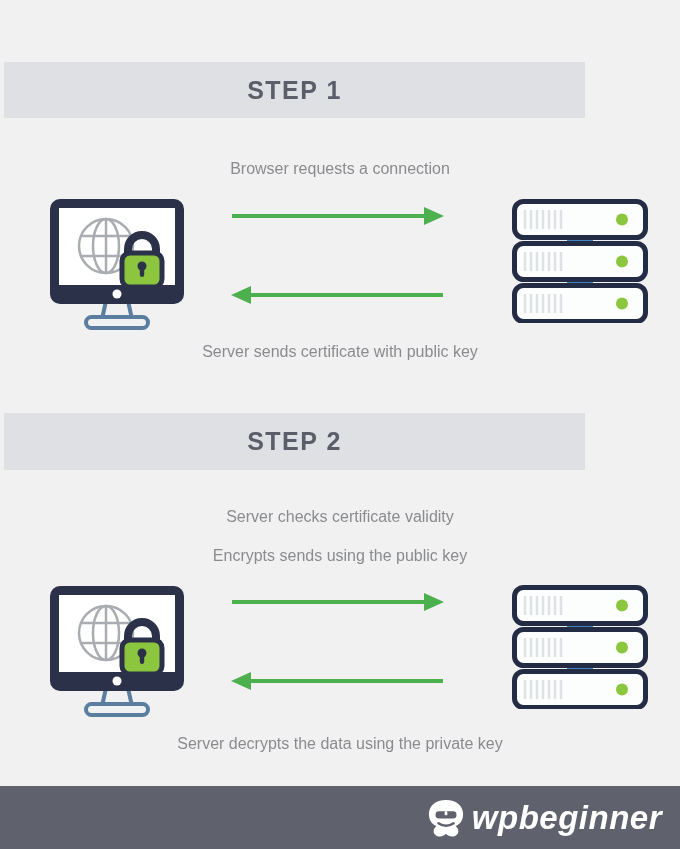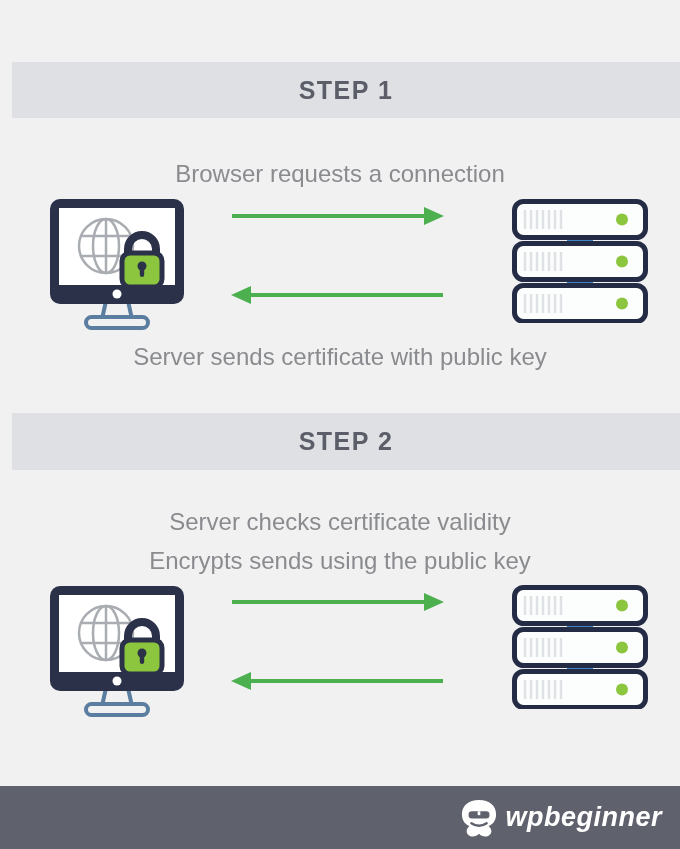--- a/index.html
+++ b/index.html
@@ -27,32 +27,32 @@
   .topbar{
     position:absolute;left:0;top:0;width:680px;height:62px;
     background:var(--header_bg);
     display:flex;align-items:center;justify-content:center;
   }
   .topbar h1{
     margin:0;color:var(--white);font-size:34px;font-weight:bold;
     letter-spacing:2.5px;
   }
   .band{
-    position:absolute;left:12px;width:668px;height:56px;
+    position:absolute;left:4px;width:581px;height:56px;
     background:var(--band_bg);
     display:flex;align-items:center;justify-content:center;
   }
   .band .step-label{
     color:var(--step_text);font-size:25px;font-weight:bold;letter-spacing:1.5px;
   }
   .band1{top:62px;}
   .band2{top:413px;height:57px;}
   .caption{
     position:absolute;left:0;width:680px;margin:0;
-    text-align:center;color:var(--caption_gray);font-size:24px;
+    text-align:center;color:var(--caption_gray);font-size:16px;
   }
   .cap-s1-top{top:160px;}
   .cap-s1-bottom{top:343px;}
   .cap-s2-top1{top:508px;}
   .cap-s2-top2{top:547px;}
   .cap-s2-bottom{top:735px;}
   .computer{position:absolute;left:46px;width:142px;height:140px;}
   .computer1{top:197px;}
   .computer2{top:584px;}
   .server{position:absolute;left:512px;width:136px;height:124px;}
@@ -62,21 +62,21 @@
   .arrows1{top:205px;}
   .arrows2{top:591px;}
   .footer{
     position:absolute;left:0;top:786px;width:680px;height:63px;
     background:var(--header_bg);
     display:flex;align-items:center;justify-content:flex-end;
     padding-right:18px;box-sizing:border-box;
   }
   .brand{display:flex;align-items:center;gap:7px;}
   .brand-text{
-    color:var(--white);font-size:27px;font-weight:bold;font-style:italic;
+    color:var(--white);font-size:33px;font-weight:bold;font-style:italic;
     letter-spacing:0.5px;
   }
 </style>
 </head>
 <body>
 
 <div class="page">
 
 
   <div class="band band1">
@@ -243,20 +243,21 @@
           <line x1="25" y1="95" x2="25" y2="114"></line>
           <line x1="31" y1="95" x2="31" y2="114"></line>
           <line x1="37" y1="95" x2="37" y2="114"></line>
           <line x1="43" y1="95" x2="43" y2="114"></line>
           <line x1="49" y1="95" x2="49" y2="114"></line>
       </g>
       <circle cx="110" cy="104.5" r="6" fill="#8cc63e"></circle>
     </g>
   </svg>
 
+  <p class="caption cap-s2-bottom">Server decrypts the data using the private key</p>
 
   <footer class="footer">
     <div class="brand">
       <svg width="38" height="38" viewBox="0 0 40 40">
         <path d="M20,1 C31,1 38,7 38,16 C38,23 34,27 30,28.5 C32,30 33,32 33,34 C33,37.5 30,39.5 26.5,39.5 C24,39.5 21.8,38.4 20,36.6 C18.2,38.4 16,39.5 13.5,39.5 C10,39.5 7,37.5 7,34 C7,32 8,30 10,28.5 C6,27 2,23 2,16 C2,7 9,1 20,1 Z" fill="#ffffff"></path>
         <rect x="9" y="13" width="22" height="7.5" rx="3.5" fill="#5f616d"></rect>
         <rect x="18.6" y="13" width="2.8" height="4" fill="#ffffff"></rect>
         <path d="M12,25.5 Q20,31 28,25.5" fill="none" stroke="#5f616d" stroke-width="2.6" stroke-linecap="round"></path>
       </svg>
       <span class="brand-text">wpbeginner</span>

